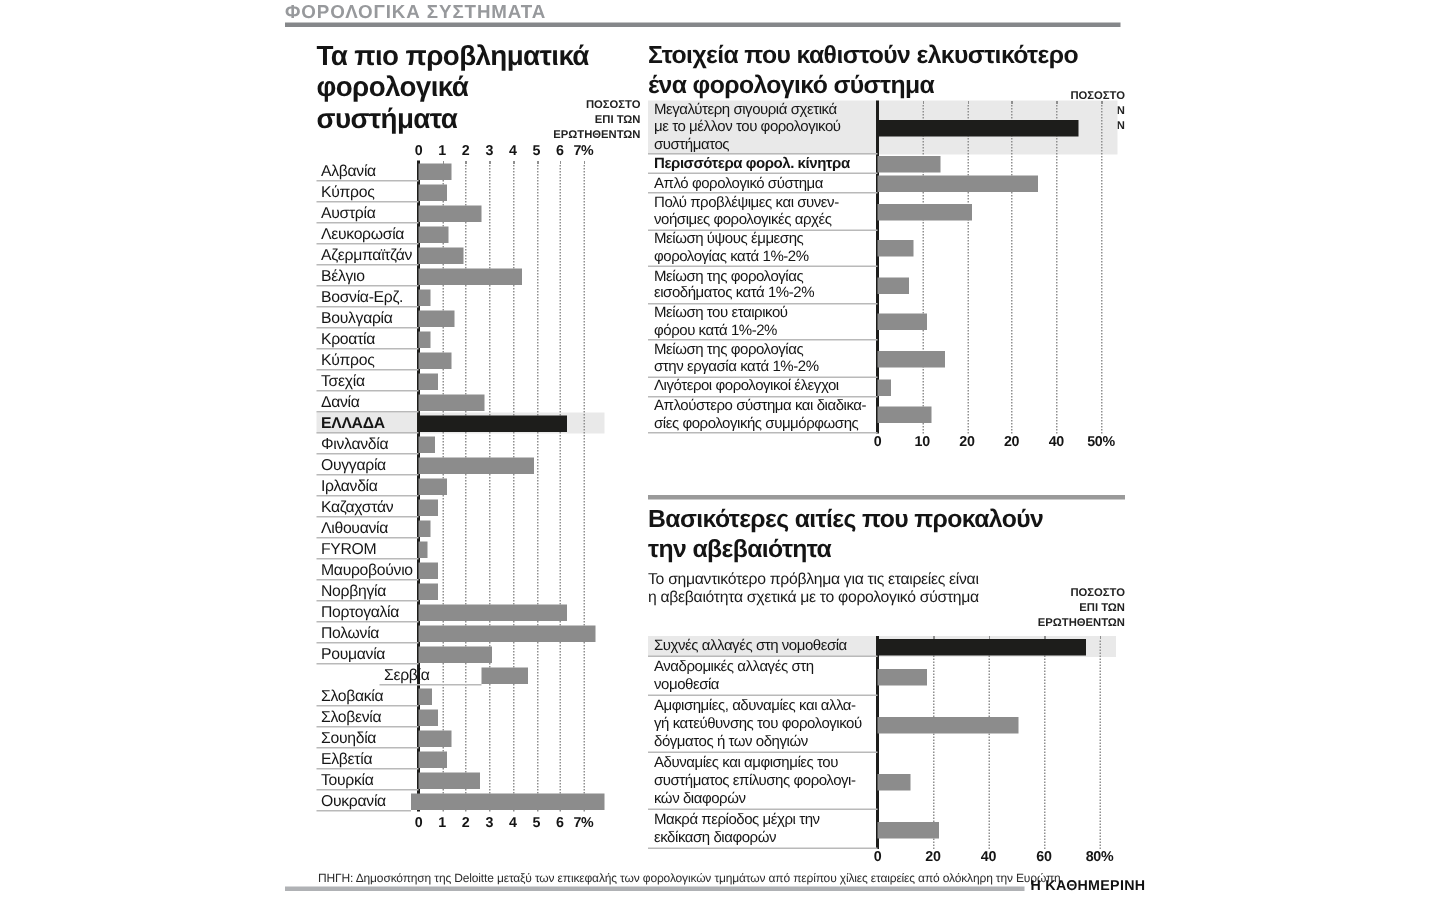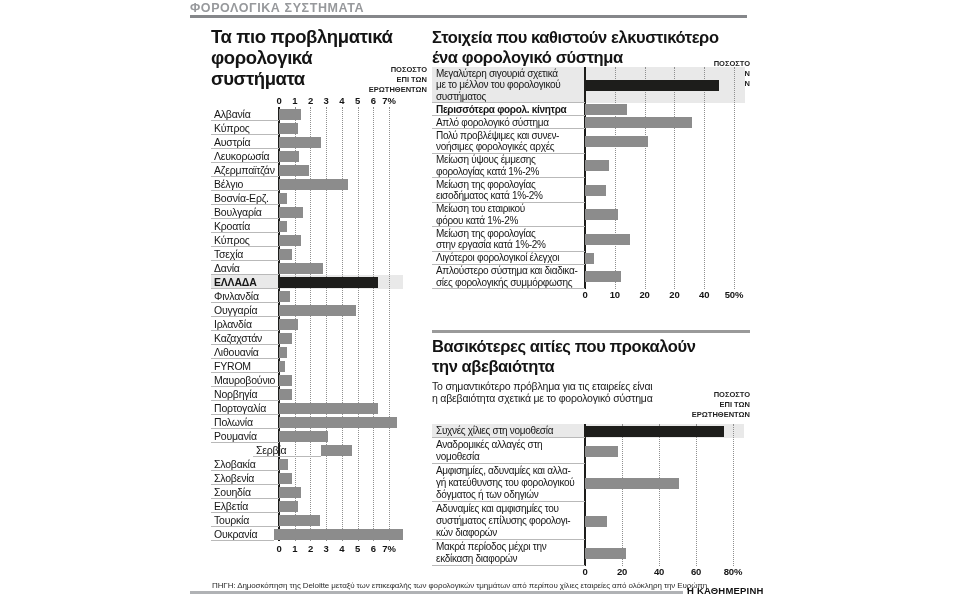--- a/index.html
+++ b/index.html
@@ -387,21 +387,21 @@
       <h2 class="ctitle med">Βασικότερες αιτίες που προκαλούν
 την αβεβαιότητα</h2>
       <p class="subtitle">Το σημαντικότερο πρόβλημα για τις εταιρείες είναι
 η αβεβαιότητα σχετικά με το φορολογικό σύστημα</p>
       <div class="note" style="right:0;top:60px;width:100px;">ΠΟΣΟΣΤΟ
 ΕΠΙ ΤΩΝ
 ΕΡΩΤΗΘΕΝΤΩΝ</div>
       <div class="rows-mount">
           <div class="rows" style="width: 312px;">
             <div class="crow hl" style="height: 14px; background: rgb(233, 233, 233);">
-              <div class="lbl" style="width: 153px;">Συχνές χίλιες στη νομοθεσία</div>
+              <div class="lbl" style="width: 153px;">Συχνές αλλαγές στη νομοθεσία</div>
               <div class="barwrap">
                 <div class="bar" style="width: 138.75px; height: 11px; background: rgb(29, 29, 27);"></div>
               </div>
             </div>
             <div class="crow" style="height: 26px;">
               <div class="lbl" style="width: 153px;">Αναδρομικές αλλαγές στη
 νομοθεσία</div>
               <div class="barwrap">
                 <div class="bar" style="width: 33.3px; height: 11px; background: rgb(140, 140, 140);"></div>
               </div>

